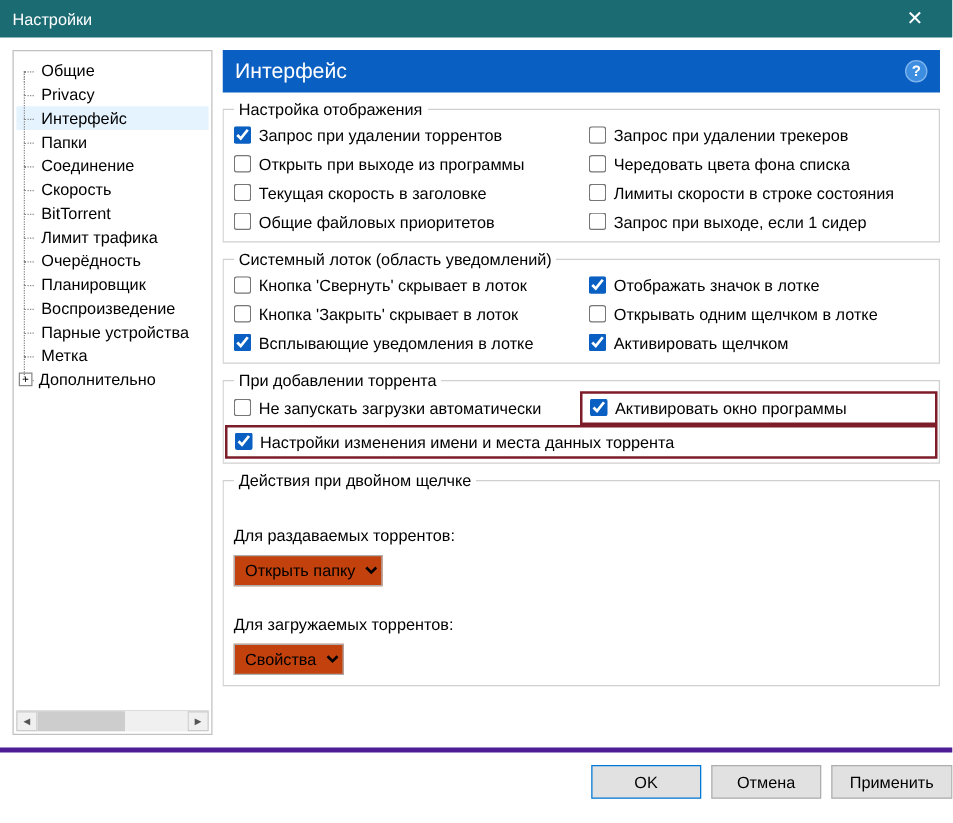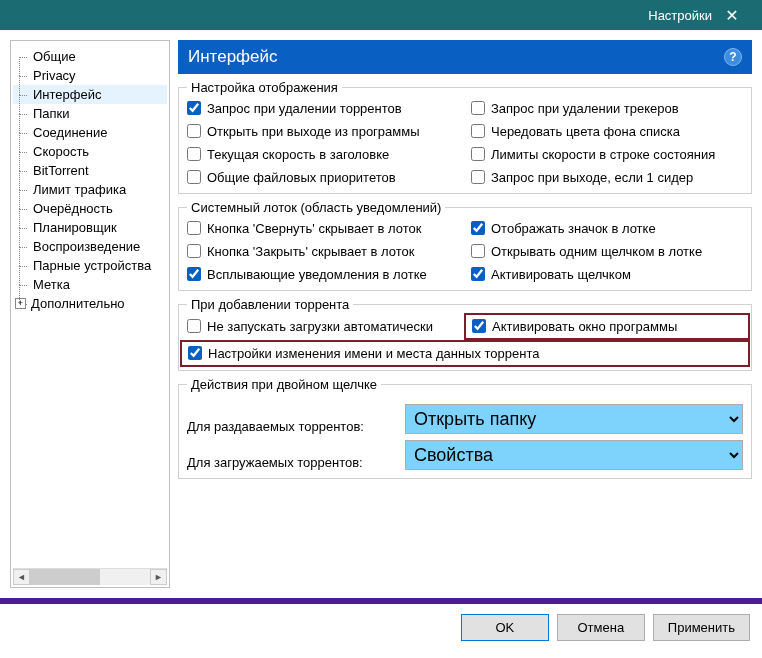--- a/index.html
+++ b/index.html
@@ -11,21 +11,21 @@
   height: 658px;
   overflow: hidden;
 }
 .titlebar {
   background: #1b6b73;
   color: #fff;
   height: 30px;
   display: flex;
   align-items: center;
   padding: 0 10px;
-  justify-content: flex-end;
+  justify-content: space-between;
 }
 .titlebar .close {
   width: 40px;
   text-align: center;
   font-size: 16px;
   font-family: sans-serif;
   cursor: pointer;
 }
 .body-area {
   display: flex;
@@ -165,39 +165,40 @@
 .adding-grid {
   display: grid;
   grid-template-columns: 280px 1fr;
   row-gap: 10px;
   column-gap: 4px;
   align-items: center;
 }
 .row2 { grid-column: 1 / span 2; }
 .dclick-row {
   display: flex;
-  align-items: flex-end;
+  align-items: flex-start;
   gap: 8px;
-  margin-top: 6px;
+  margin-top: 23px;
+  flex-direction: column;
 }
 .dclick-row label { width: 210px; }
 select {
   flex: 1;
   padding: 3px 4px;
   border: 1px solid #adadad;
-  background: #7dd3fc;
+  background: #c2410c;
   font-family: inherit;
-  font-size: 18px;
+  font-size: 13px;
 }
 .button-bar {
   display: flex;
   justify-content: flex-end;
   gap: 8px;
-  padding: 10px 12px;
-  border-top: 6px solid #4c1d95;
+  padding: 10px 0;
+  border-top: 4px solid #4c1d95;
 }
 .btn {
   min-width: 88px;
   padding: 5px 14px;
   background: #e1e1e1;
   border: 1px solid #adadad;
   cursor: pointer;
   font-family: inherit;
   font-size: 13px;
 }

